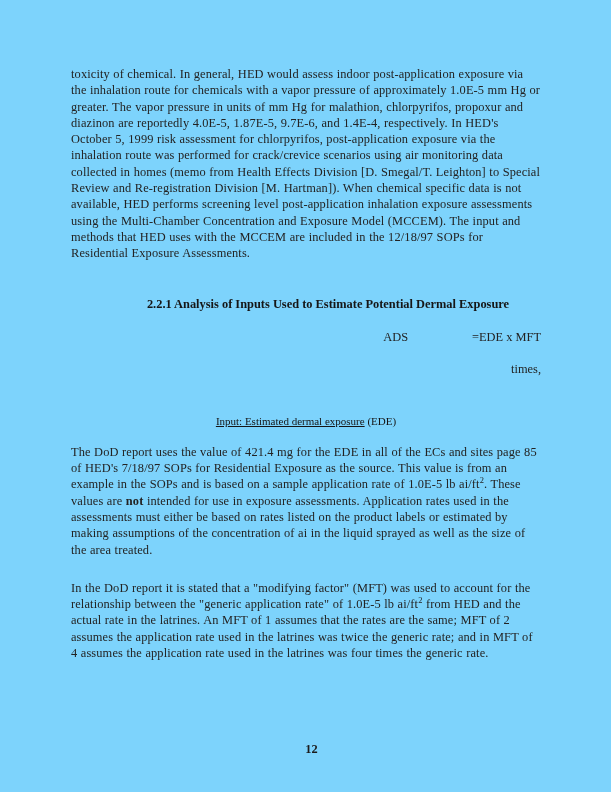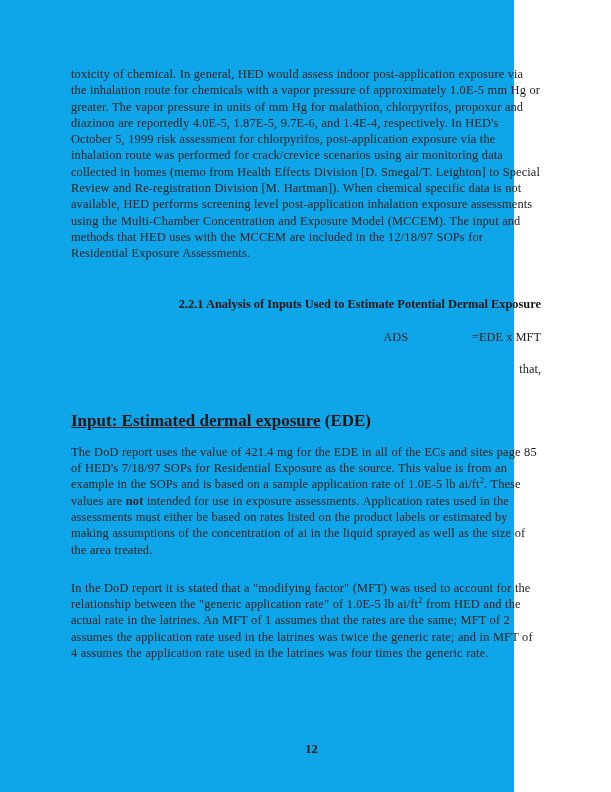--- a/index.html
+++ b/index.html
@@ -12,23 +12,23 @@
     height: 792px;
     font-family: "Liberation Serif", "DejaVu Serif", serif;
     color: #1a1a1a;
     overflow: hidden;
     position: relative;
   }
   .page {
     position: absolute;
     left: 0;
     top: 0;
-    width: 514px;
+    width: 611px;
     height: 792px;
-    background: #0ea5e9;
+    background: #7dd3fc;
   }
   .content {
     position: absolute;
     left: 71px;
     top: 66px;
     width: 470px;
   }
   p.body-par {
     margin: 0 0 13px 0;
     font-size: 12.4px;
@@ -36,21 +36,21 @@
     text-align: left;
     letter-spacing: 0.01em;
     word-spacing: 0.02em;
     color: #232323;
   }
   .section-head {
     margin: 12px 0 14px 0;
     font-size: 12.4px;
     line-height: 16.3px;
     font-weight: bold;
-    text-align: right;
+    text-align: center;
     padding-left: 44px;
     color: #161616;
   }
   .formula-block {
     margin: 17px 0 0 0;
     font-size: 12.4px;
     line-height: 16.3px;
     color: #232323;
     text-align: right;
   }
@@ -72,23 +72,24 @@
     display: inline-block;
   }
   .where-line {
     padding-left: 39px;
     height: 16.3px;
   }
   .spacer-sm { height: 16px; }
   .spacer-xs { height: 9px; }
   .sub-head {
     margin: 0 0 14px 0;
-    font-size: 17px;
+    font-size: 11px;
     line-height: 16.3px;
-    font-weight: bold;
+    font-weight: normal;
+    text-align: center;
     color: #161616;
   }
   .sub-head .ul { text-decoration: underline; }
   .bold { font-weight: bold; }
   sup {
     font-size: 0.68em;
     vertical-align: super;
     line-height: 0;
   }
   .page-number {
@@ -118,21 +119,21 @@
 
 
     <div class="formula-block">
 
       <div class="frow">
         <span class="fcol-a">ADS</span><span class="fcol-b">=</span><span class="fcol-c">EDE x MFT</span>
       </div>
 
       <div class="spacer-sm"></div>
 
-      <div class="where-line">that,</div>
+      <div class="where-line">times,</div>
 
 
 
 
     </div>
 
     <div class="spacer-sm"></div>
 
     <h3 class="sub-head gap-before-subhead"><span class="ul">Input:  Estimated dermal exposure</span><span> (EDE)</span></h3>
 

